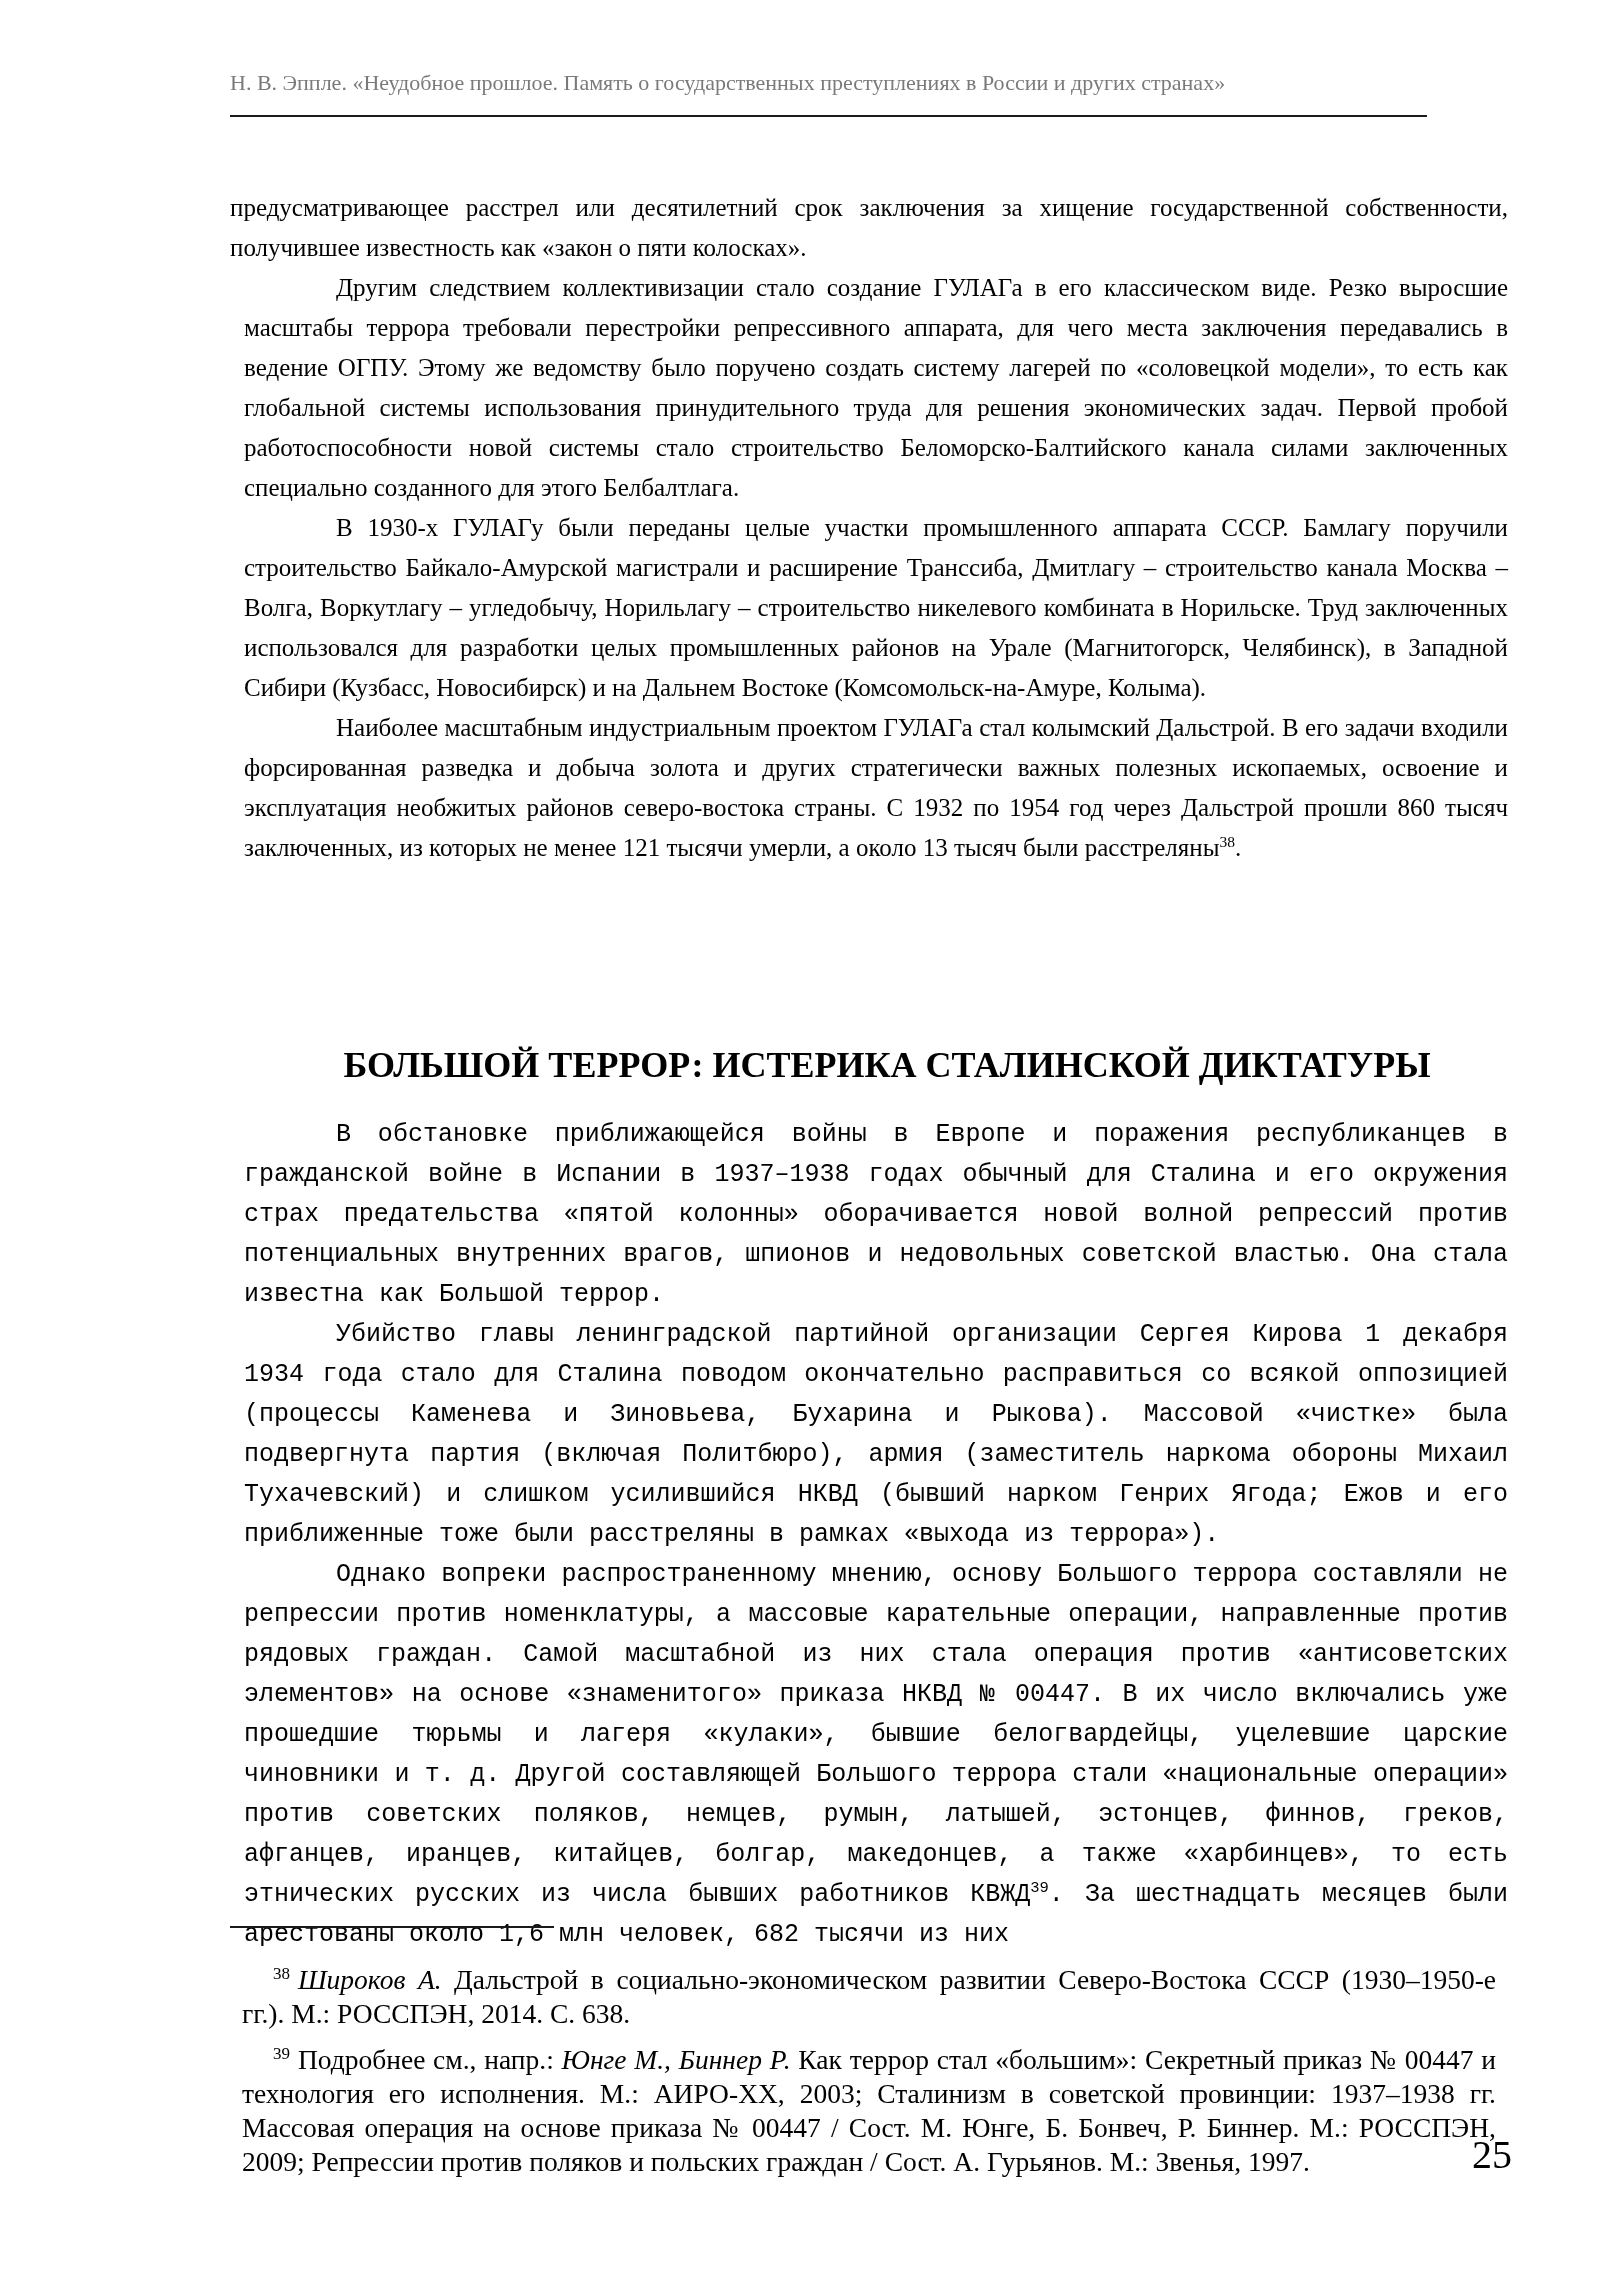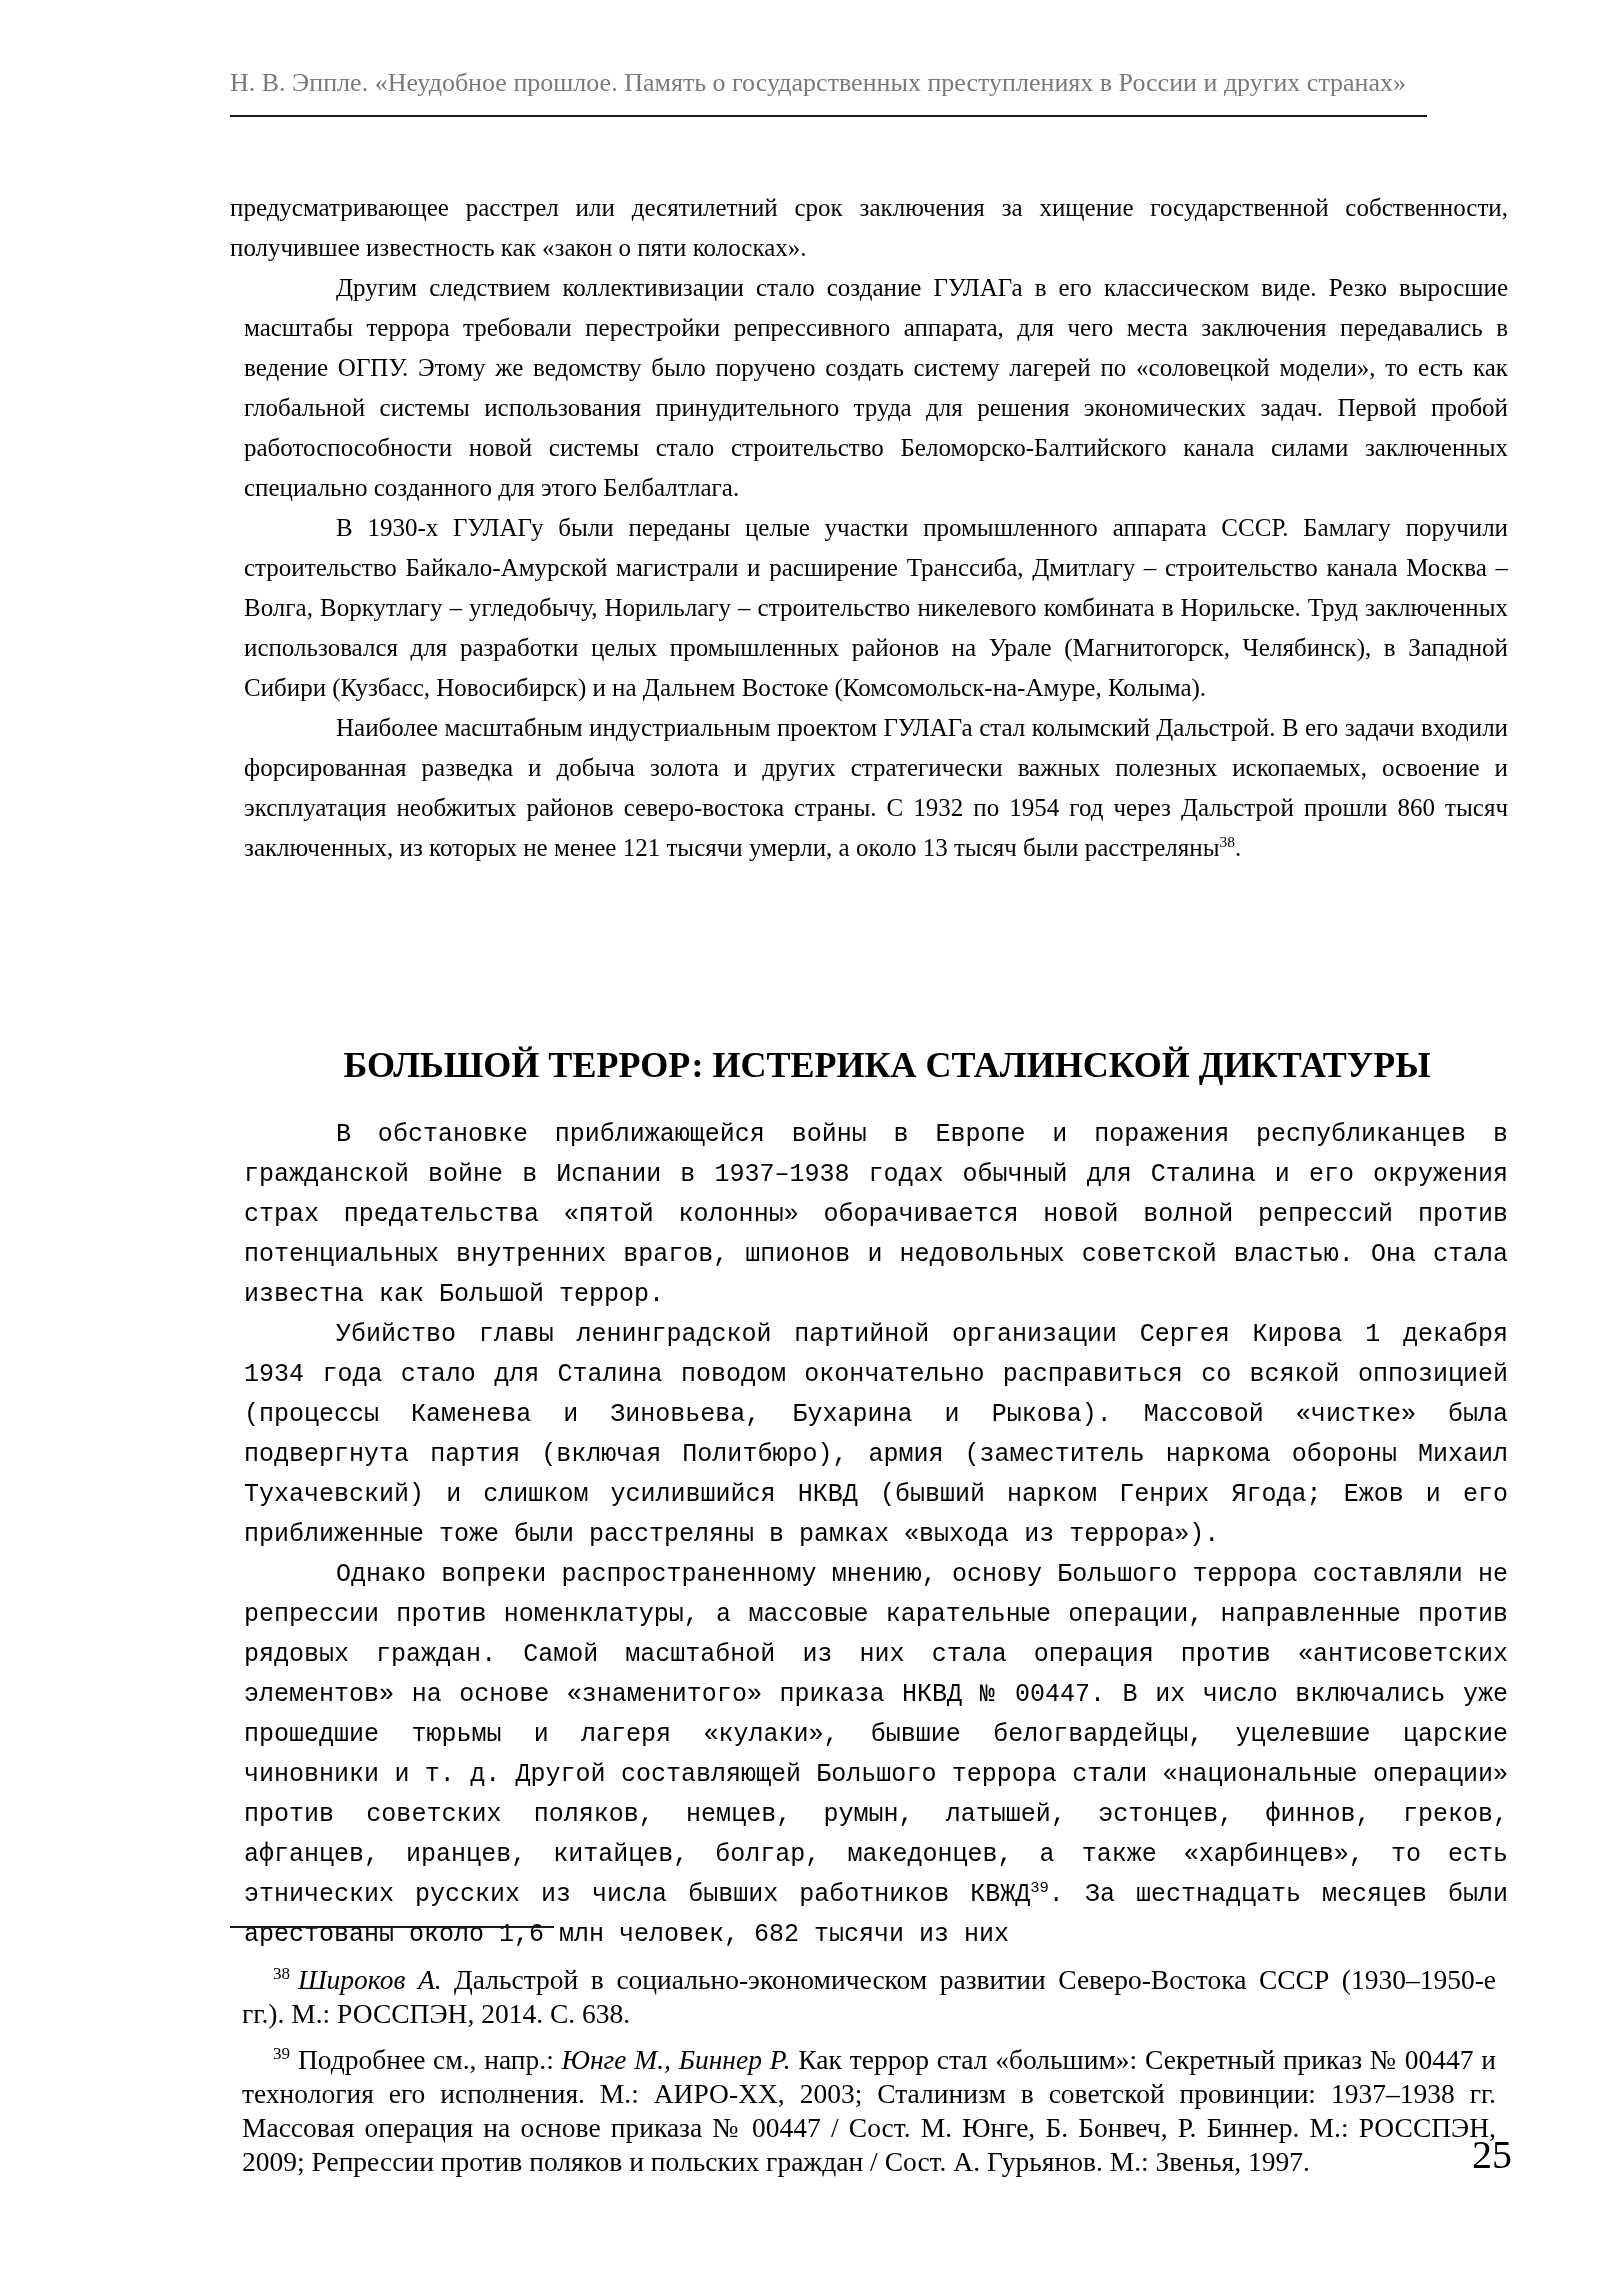--- a/index.html
+++ b/index.html
@@ -16,21 +16,21 @@
     color: #000000;
   }
   .text-col {
     position: absolute;
     left: 230px;
     width: 1278px;
   }
   
   .running-header {
     top: 67px;
-    font-size: 26px;
+    font-size: 22px;
     line-height: 31px;
     color: #7a7a7a;
     white-space: nowrap;
   }
   .header-rule {
     position: absolute;
     left: 230px;
     top: 115px;
     width: 1197px;
     height: 2px;

